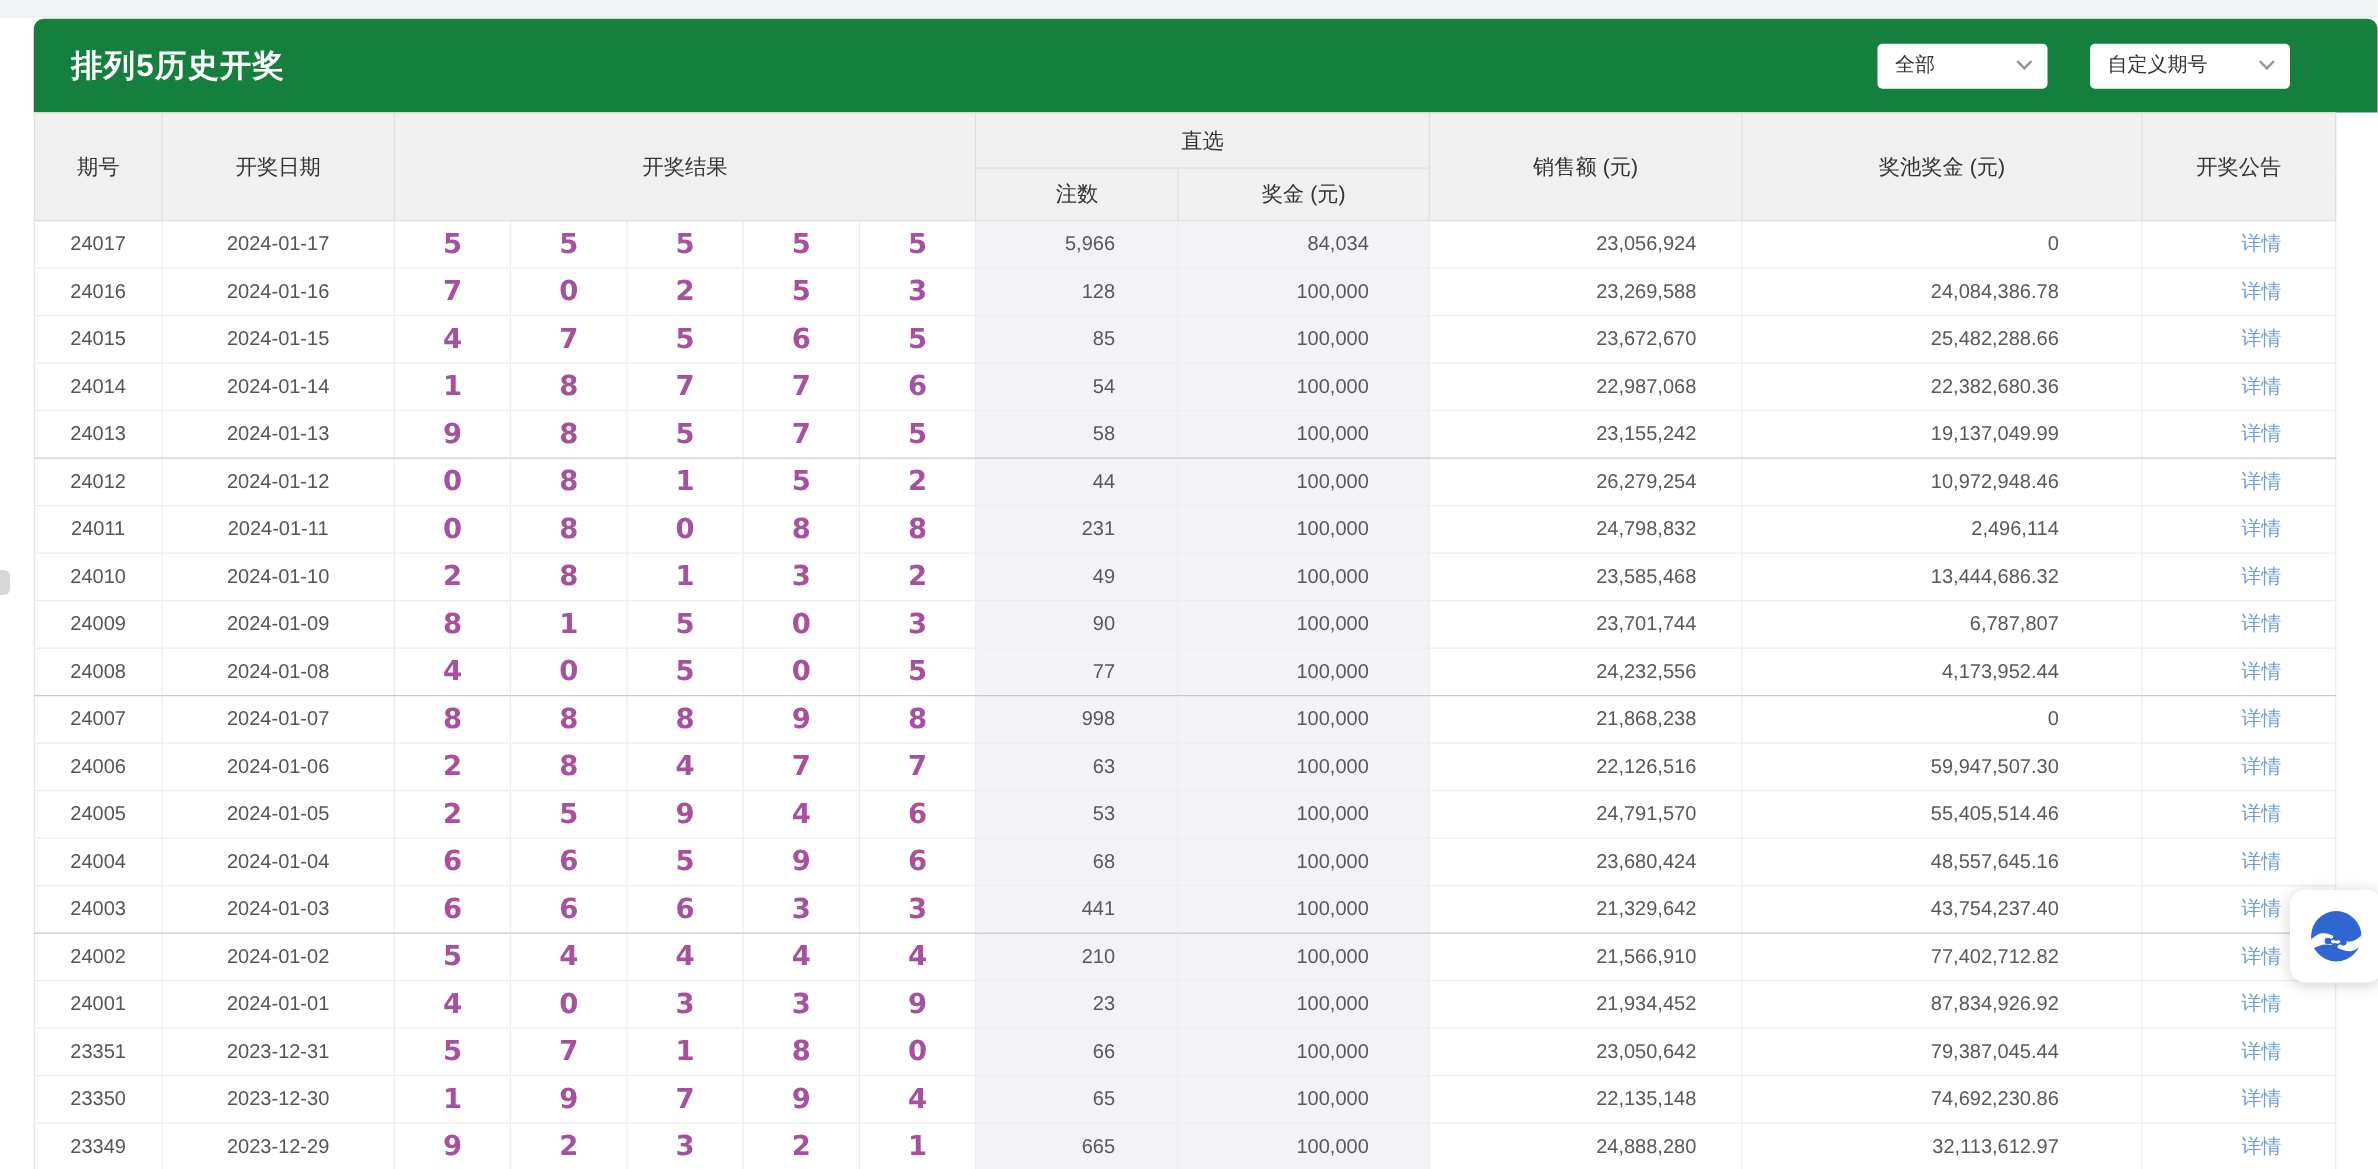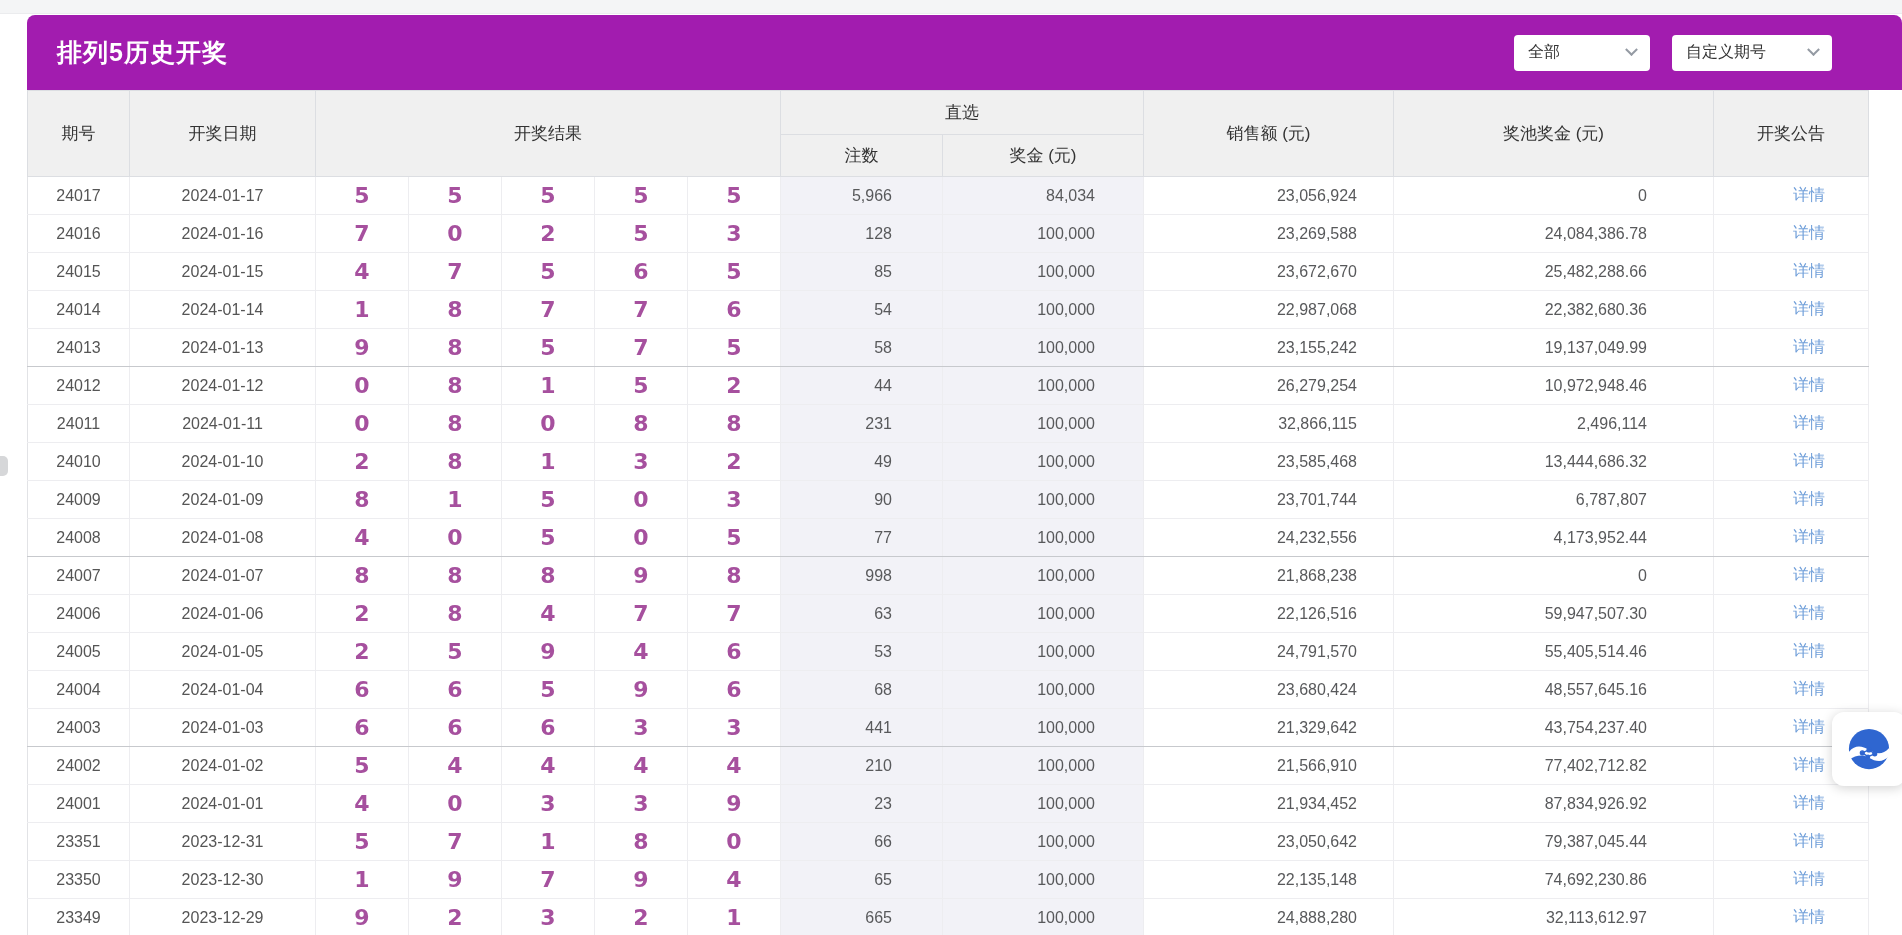--- a/index.html
+++ b/index.html
@@ -3,25 +3,25 @@
 <meta charset="utf-8">
 <style>
   * { margin:0; padding:0; box-sizing:border-box; }
   html,body { width:1902px; height:935px; overflow:hidden; background:#fff;
     font-family:"Liberation Sans","DejaVu Sans",sans-serif; }
   .top-strip { position:absolute; left:0; top:0; width:1902px; height:14px;
     background:#f4f5f6; border-bottom:1px solid #ebecee; }
   .panel { position:absolute; left:27px; top:15px; width:1875px; }
 
   
-  .panel-header { height:75px; background:#a21caf; border-radius:8px 8px 0 0;
+  .panel-header { height:75px; background:#15803d; border-radius:8px 8px 0 0;
     display:flex; align-items:center; }
   .page-title { margin-left:30px; font-size:25px; font-weight:700; color:#ffffff;
     letter-spacing:1px; }
-  .selects { margin-left:auto; margin-right:70px; display:flex; gap:22px; }
+  .selects { margin-left:auto; margin-right:70px; display:flex; gap:34px; }
   .select { background:#fff; border-radius:4px; height:36px; display:flex;
     align-items:center; justify-content:space-between; padding:0 14px;
     font-size:16px; color:#333; cursor:pointer; }
   .select.w1 { width:136px; }
   .select.w2 { width:160px; }
   .chev { width:9px; height:9px; border-right:2px solid #949aa3;
     border-bottom:2px solid #949aa3; transform:rotate(45deg) translate(-2px,-2px); }
 
   
   table { width:1841px; border-collapse:collapse; table-layout:fixed;
@@ -204,21 +204,21 @@
         <tr>
     <td class="cell-period">24011</td>
     <td class="cell-date">2024-01-11</td>
     <td class="cell-num">0</td>
     <td class="cell-num">8</td>
     <td class="cell-num">0</td>
     <td class="cell-num">8</td>
     <td class="cell-num">8</td>
     <td class="cell-bets tint right">231</td>
     <td class="cell-prize tint right">100,000</td>
-    <td class="cell-sales right">32,866,115</td>
+    <td class="cell-sales right">24,798,832</td>
     <td class="cell-jackpot right">2,496,114</td>
     <td class="cell-notice">
       <a class="detail-link">详情</a>
     </td>
   </tr>
         <tr>
     <td class="cell-period">24010</td>
     <td class="cell-date">2024-01-10</td>
     <td class="cell-num">2</td>
     <td class="cell-num">8</td>

